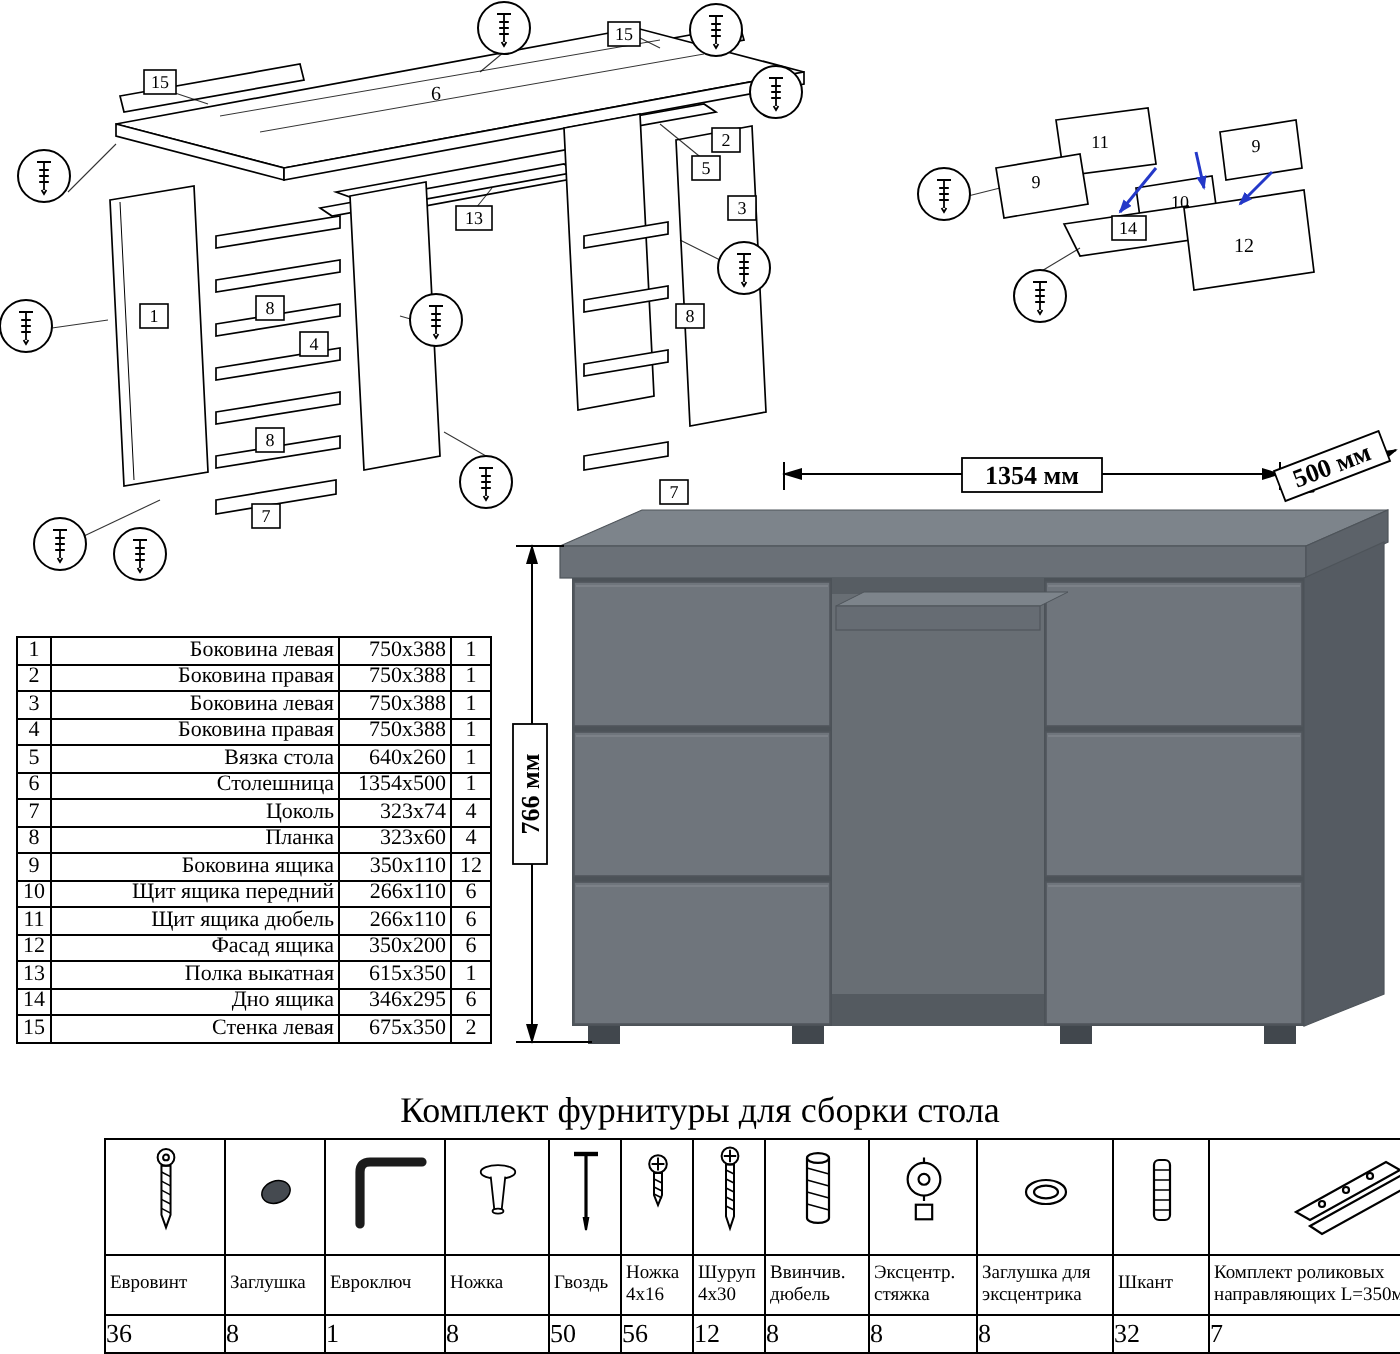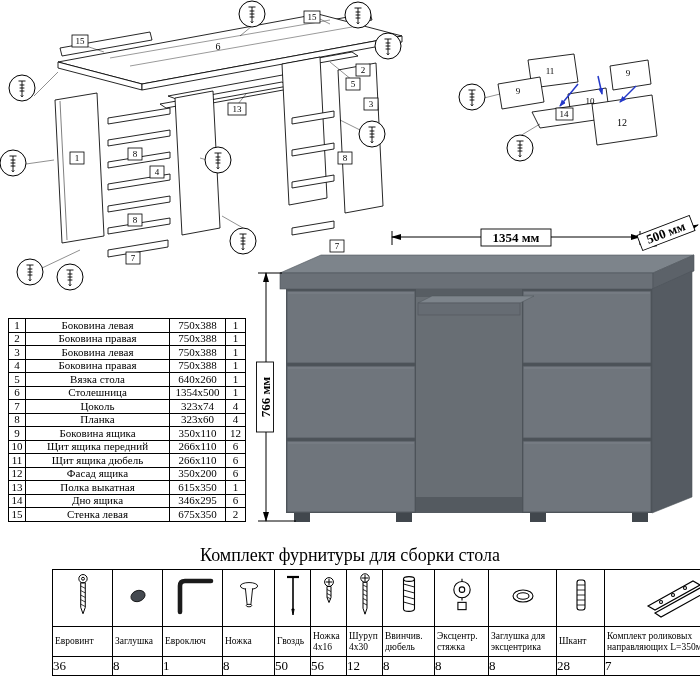--- a/index.html
+++ b/index.html
@@ -14,22 +14,22 @@
   .lbl { font-size:9px; text-anchor:middle; }
   .lblbox { fill:#fff; stroke:#000; stroke-width:0.8; }
   .dimtext { font-size:13px; font-weight:bold; text-anchor:middle; }
   .dimbox { fill:#fff; stroke:#000; stroke-width:0.9; }
   .thin { stroke:#000; stroke-width:0.55; opacity:0.8; }
 
   .parts-table { position:absolute; left:8px; top:318px; border-collapse:collapse;
                  font-family:"Liberation Serif", serif; font-size:11px; }
   .parts-table td { border:1px solid #000; height:13.5px; line-height:1; padding:0 2px; white-space:nowrap; }
   .parts-table td.c-num { width:17px; text-align:center; }
-  .parts-table td.c-name { width:144px; text-align:center;margin-left:40px; }
-  .parts-table td.c-size { width:56px; text-align:center; }
+  .parts-table td.c-name { width:144px; text-align:right;margin-left:40px; }
+  .parts-table td.c-size { width:56px; text-align:right; }
   .parts-table td.c-qty { width:20px; text-align:center; }
 
   .hw-title { position:absolute; left:0; top:545px; width:700px; text-align:center;
               font-size:18px; }
 
   .hw-wrap { position:absolute; left:4px; top:569px; width:692px; }
   .hw-table { border-collapse:collapse; table-layout:fixed; width:692px; font-family:"Liberation Serif", serif;margin-left:48px; }
   .hw-table td { border:1px solid #000; overflow:hidden; }
   .hw-icons td { height:56px; text-align:center; vertical-align:middle; }
   .hw-labels td { height:30px; font-size:9.5px; line-height:1.07; padding:1px 2px; vertical-align:middle; text-align:left; }
@@ -519,20 +519,20 @@
         <td>36</td>
         <td>8</td>
         <td>1</td>
         <td>8</td>
         <td>50</td>
         <td>56</td>
         <td>12</td>
         <td>8</td>
         <td>8</td>
         <td>8</td>
-        <td>28</td>
+        <td>32</td>
         <td>7</td>
       </tr>
       </tbody>
     </table>
   </div>
 
 </div>
 
 </body></html>

